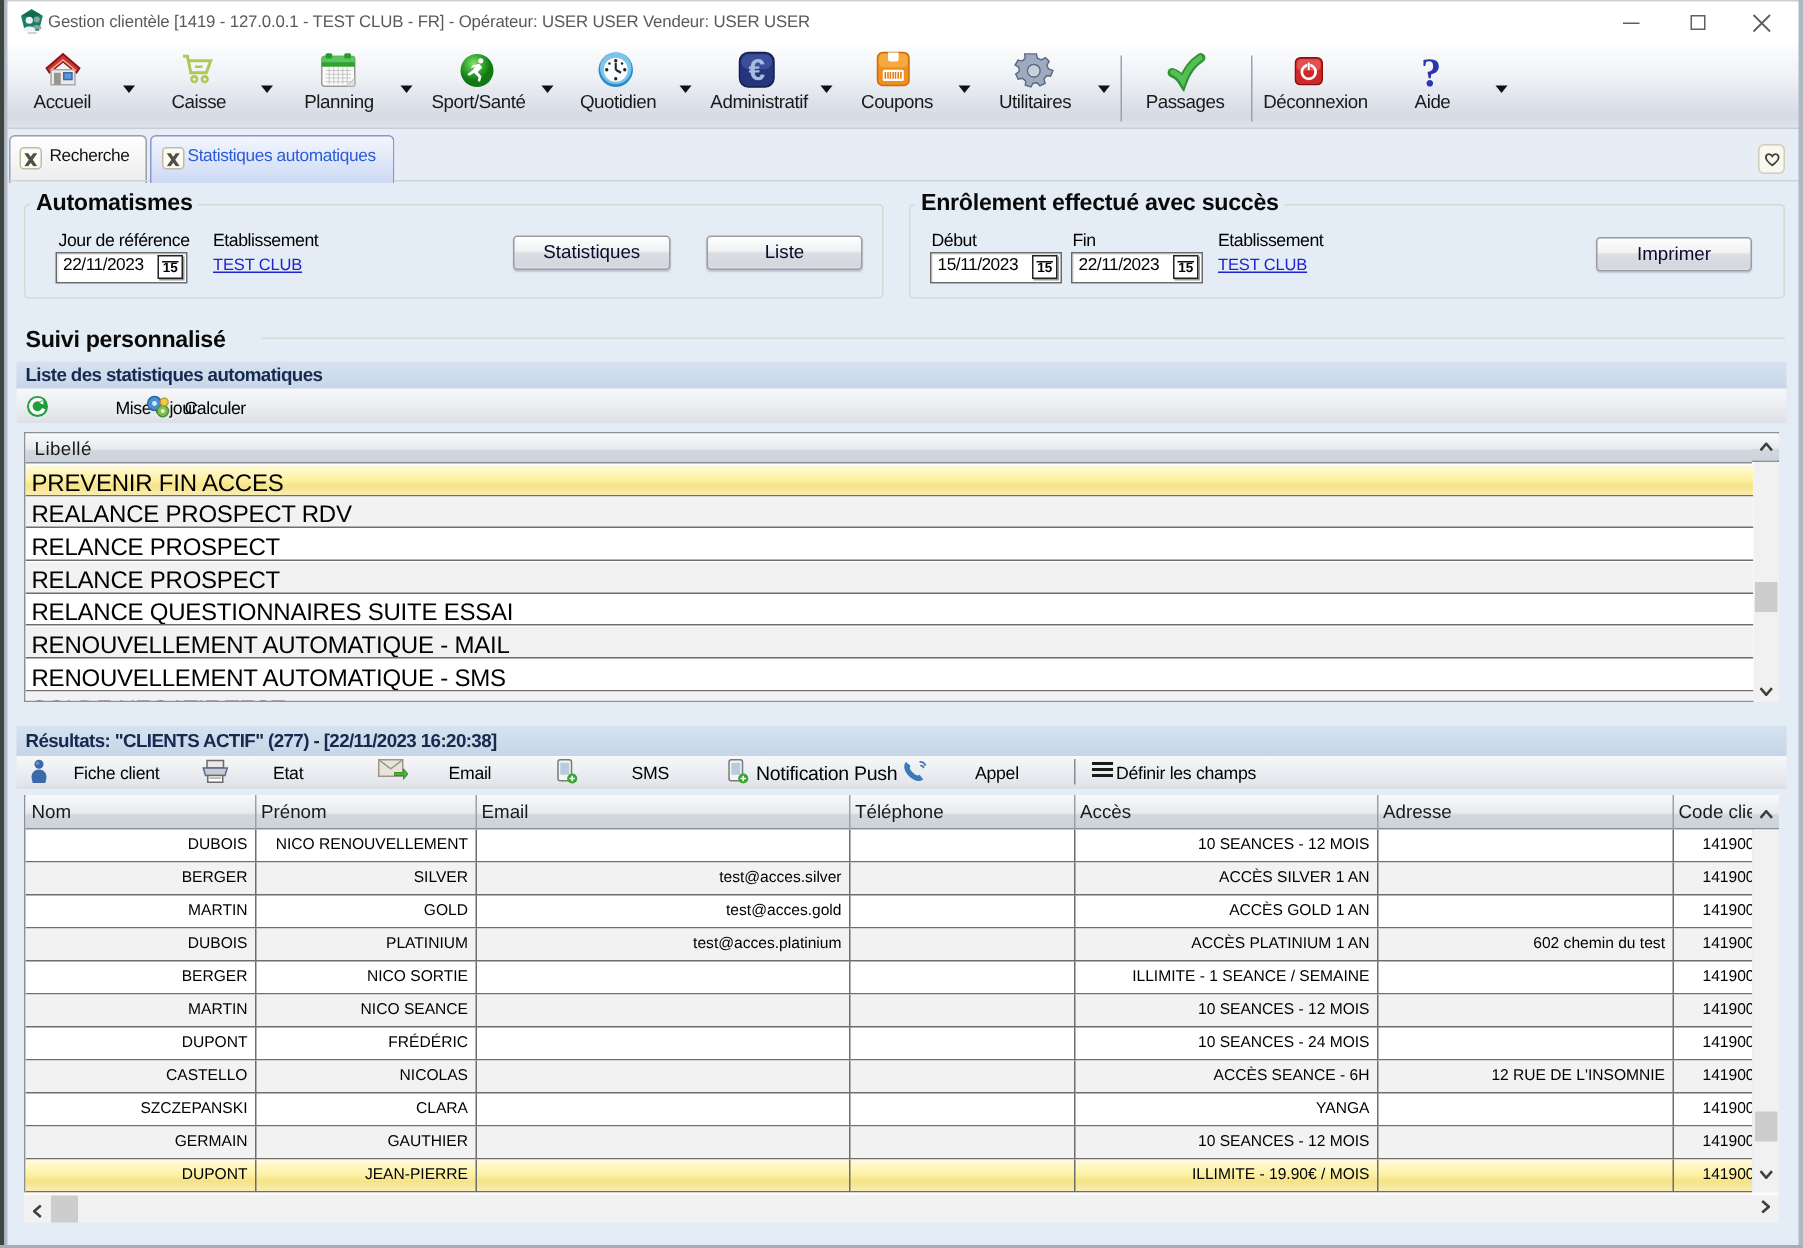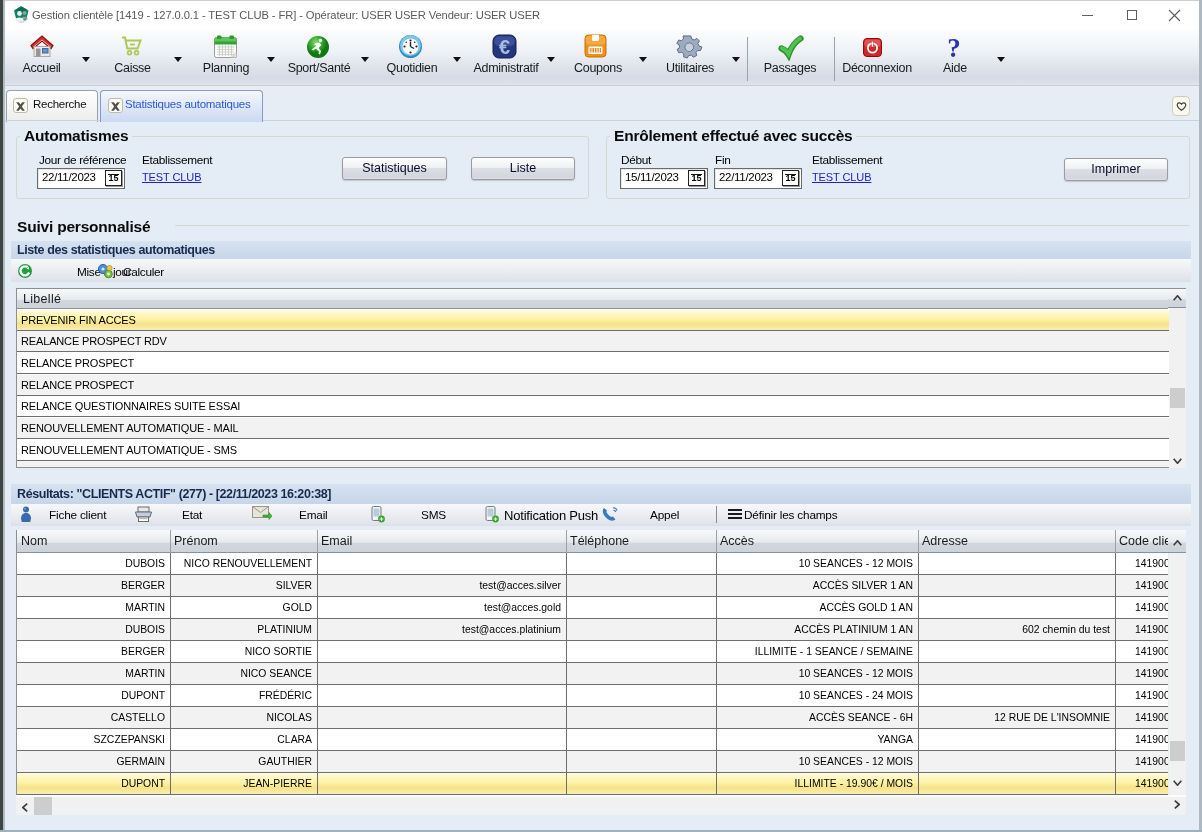--- a/index.html
+++ b/index.html
@@ -46,21 +46,21 @@
 .btn { height:23px; border:1px solid #9a9aa2; border-radius:3px; background:linear-gradient(180deg,#fefefe,#f0f1f3 45%,#dcdee4 50%,#d4d6dd 90%,#dee0e6); box-shadow:0 1px 1px rgba(120,130,150,.35); font-size:12.5px; color:#0a0a2a; text-align:center; }
 
 
 .bluebar { left:11px; width:1180px; height:19px; background:linear-gradient(180deg,#d6e2f0,#c6d5e8); font-size:12.5px; font-weight:bold; color:#16294e; padding-left:6px; letter-spacing:-0.4px; }
 .minibar { left:11px; width:1180px; background:linear-gradient(180deg,#f7f8fa,#e2e5eb 85%,#dbdfe6); }
 .mlabel { font-size:11.8px; letter-spacing:-0.3px; color:#000; white-space:nowrap; }
 
 
 #list1 { left:16px; top:288px; width:1170px; height:180px; background:#fff; border:1px solid #8a8f98; }
 .lhead { background:linear-gradient(180deg,#f8f9fa 0%,#e7eaee 55%,#d2d7de 60%,#cdd3da 100%); border-bottom:1px solid #8a909a; font-size:12.5px; color:#1a1a1a; }
-.lrow { left:0; width:1152px; height:21.2px; font-size:11px; color:#000; border-bottom:1px solid #6e6e6e; padding:4px 0 0 4px; letter-spacing:-0.15px; overflow:hidden; }
+.lrow { left:0; width:1152px; height:21.2px; font-size:16px; color:#000; border-bottom:1px solid #6e6e6e; padding:4px 0 0 4px; letter-spacing:-0.15px; overflow:hidden; }
 .lrow.alt { background:#f2f2f2; }
 .lrow.sel { background:linear-gradient(180deg,#fffbdf 0%,#fdf2a5 45%,#f6e388 70%,#f9edb4 100%); }
 
 
 .sbtrack { background:#f1f1f1; }
 .sbthumb { background:#cdcdcd; }
 
 
 #table2 { left:16px; top:530px; width:1152px; height:266px; background:#fff; border:1px solid #8a8f98; border-right:none; }
 .trow { left:0; width:1151px; height:21.7px; border-bottom:1px solid #6e6e6e; }

